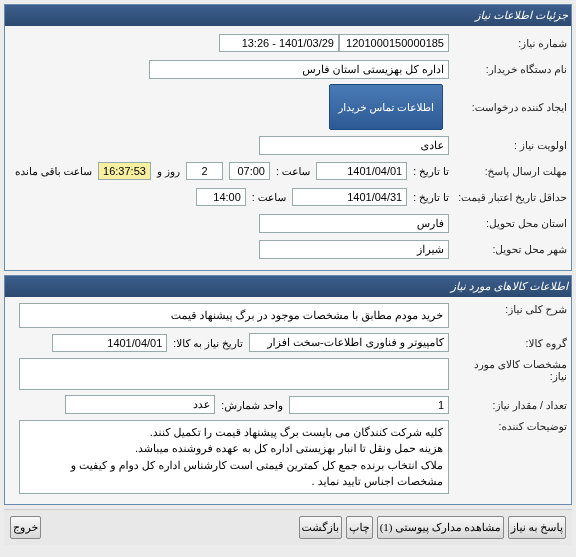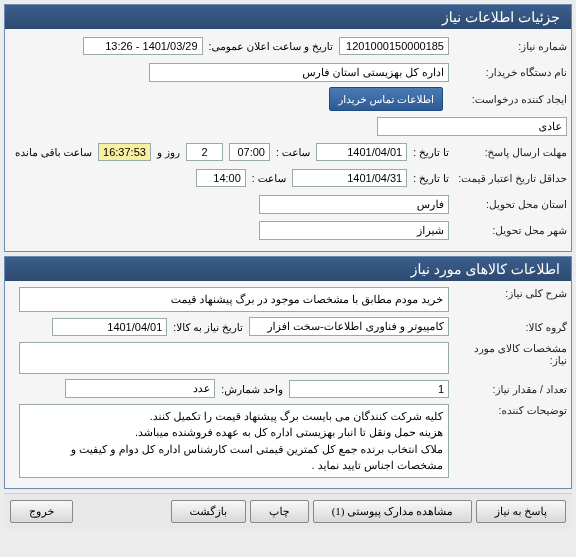--- a/index.html
+++ b/index.html
@@ -1,63 +1,63 @@
 <!DOCTYPE html>
 <html dir="rtl" lang="fa"><head>
 <meta charset="utf-8">
 <style>
 * { box-sizing: border-box; margin: 0; padding: 0; }
 body { font-family: Tahoma, Arial, sans-serif; font-size: 11px; background: #ececec; direction: rtl; width: 576px; }
 .panel { border: 1px solid #6a8bb0; margin: 4px; background: #f5f5f5; }
-.panel-header { background: linear-gradient(#3b5e8c, #2d4a70); color: #fff; padding: 4px 11px; font-size: 14px; font-weight: normal; }
+.panel-header { background: linear-gradient(#3b5e8c, #2d4a70); color: #fff; padding: 4px 3px; font-size: 11px; font-weight: normal; font-style: italic; }
 .panel-body { padding: 6px 4px; }
 .row { display: flex; align-items: center; margin-bottom: 4px; min-height: 22px; flex-wrap: nowrap; }
 .label { width: 118px; text-align: right; padding-left: 6px; font-size: 10.5px; color: #222; flex-shrink: 0; }
 .field { background: #fff; border: 1px solid #9aa; padding: 2px 4px; min-height: 18px; font-size: 11px; display: inline-flex; align-items: center; }
 .field-wide { width: 300px; }
 .field-med { width: 190px; }
 .field-num { width: 115px; }
 .field-time { width: 50px; }
 .field-small { width: 45px; }
 .field-yellow { background: #f6f0a0; }
 .inline-label { padding: 0 6px; font-size: 10.5px; flex-shrink: 0; }
-.btn-blue { background: linear-gradient(#4a7ab5, #2d5a95); color: #fff; border: 1px solid #1d4a80; padding: 5px 8px; font-size: 10.5px; cursor: pointer; border-radius: 2px; font-family: Tahoma; margin-left: 16px; }
+.btn-blue { background: linear-gradient(#4a7ab5, #2d5a95); color: #fff; border: 1px solid #1d4a80; padding: 16px 8px; font-size: 10.5px; cursor: pointer; border-radius: 2px; font-family: Tahoma; margin-left: 16px; }
 .textarea { background: #fff; border: 1px solid #9aa; width: 430px; min-height: 22px; padding: 3px 5px; font-size: 11px; line-height: 1.5; }
 .textarea-tall { min-height: 32px; }
 .textarea-multi { min-height: 48px; }
 .footer { display: flex; gap: 4px; padding: 6px; justify-content: flex-start; background: #e8e8e8; border-top: 1px solid #ccc; margin: 4px; }
-.btn-footer { background: linear-gradient(#f8f8f8, #d8d8d8); border: 1px solid #888; padding: 4px 18px; font-size: 11px; cursor: pointer; border-radius: 2px; font-family: Tahoma; }
+.btn-footer { background: linear-gradient(#f8f8f8, #d8d8d8); border: 1px solid #888; padding: 4px 2px; font-size: 11px; cursor: pointer; border-radius: 2px; font-family: Tahoma; }
 .spacer { flex: 1; }
 </style>
 </head>
 <body>
 
 <div class="panel">
   <div class="panel-header">جزئیات اطلاعات نیاز</div>
   <div class="panel-body">
 
     <div class="row">
       <div class="label">شماره نیاز:</div>
       <div class="field" style="width:110px">1201000150000185</div>
-      <div class="inline-label">تاریخ و ساعت اعلان عمومی:</div>
       <div class="field" style="width:120px">1401/03/29 - 13:26</div>
     </div>
 
     <div class="row">
       <div class="label">نام دستگاه خریدار:</div>
       <div class="field field-wide">اداره کل بهزیستی استان فارس</div>
     </div>
 
     <div class="row">
       <div class="label">ایجاد کننده درخواست:</div>
       <div style="width:6px"></div>
       <button class="btn-blue">اطلاعات تماس خریدار</button>
     </div>
 
     <div class="row">
+      <div class="label">اولویت نیاز :</div>
       <div class="field field-med">عادی</div>
     </div>
 
     <div class="row">
       <div class="label">مهلت ارسال پاسخ:</div>
       <div class="inline-label" style="padding-right:0">تا تاریخ :</div>
       <div class="field field-num">1401/04/01</div>
       <div class="inline-label">ساعت :</div>
       <div class="field field-time">07:00</div>
       <div style="width:8px"></div>

